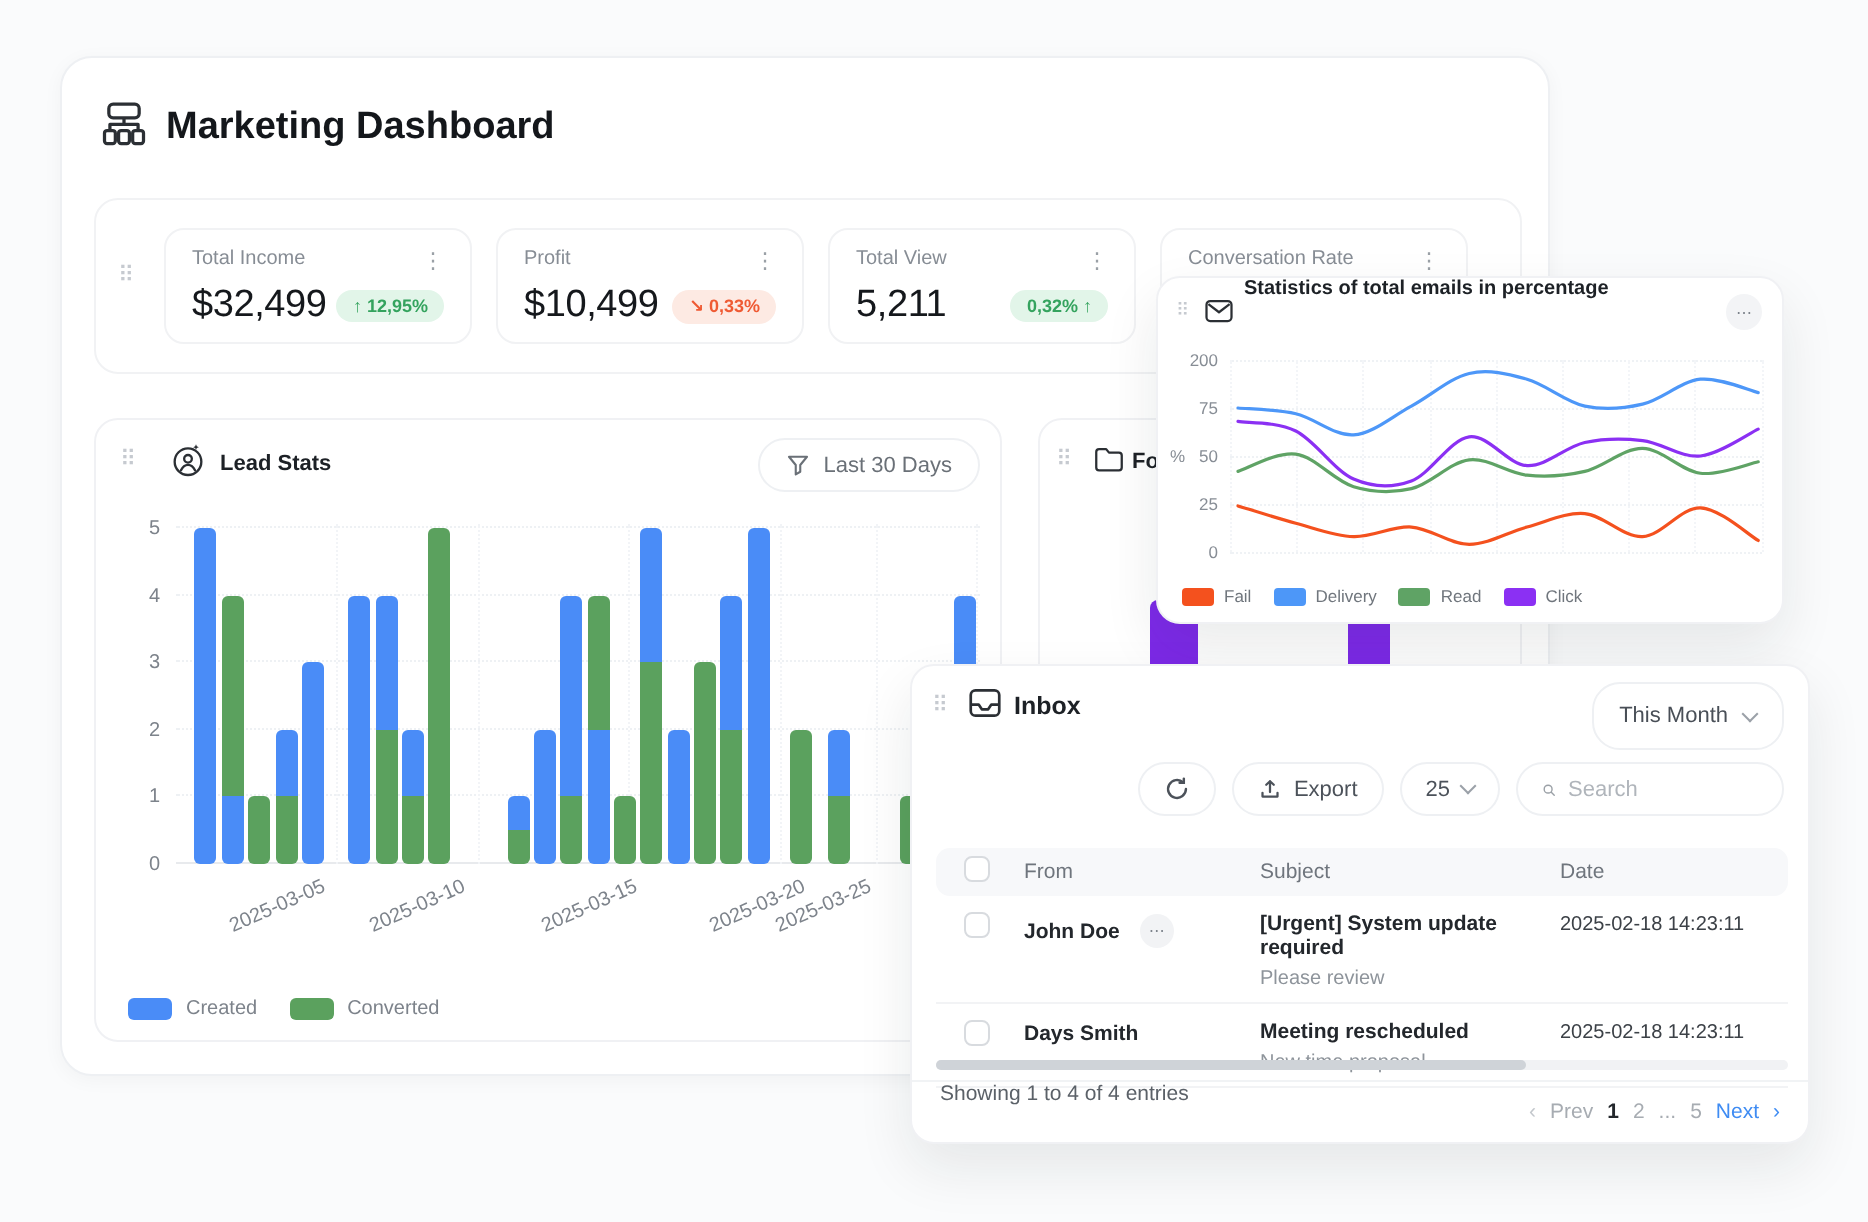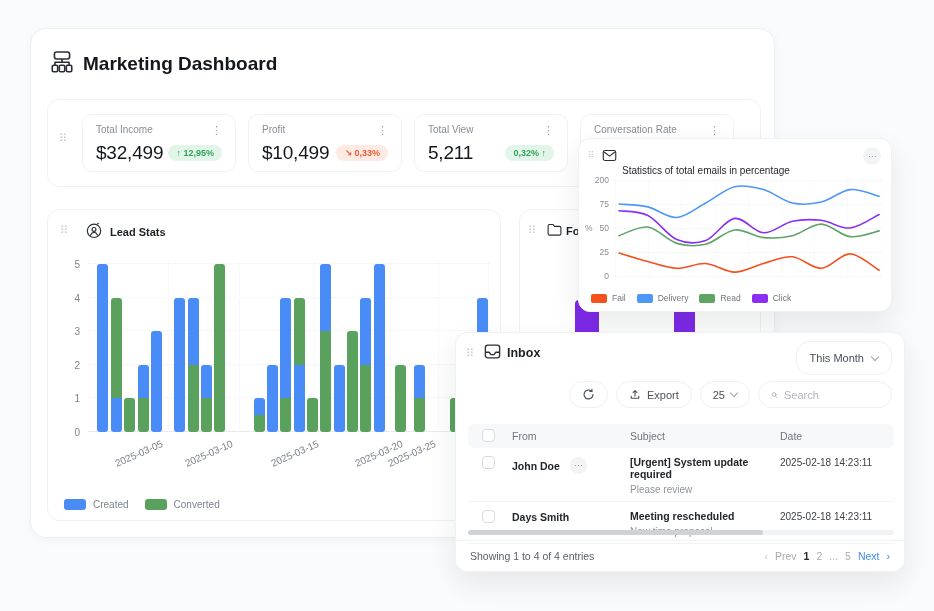--- a/index.html
+++ b/index.html
@@ -54,21 +54,21 @@
   .lg-swatch{width:22px;height:11px;border-radius:3px;display:inline-block}
   
   #folder-bars{position:absolute;inset:0;border-radius:12px;overflow:hidden}
   .purple-bar{position:absolute;top:90px;height:150px;border-radius:4px 4px 0 0}
   
   .float{position:absolute;background:#fff;border:1px solid #f0f1f4;border-radius:12px;
          box-shadow:0 12px 28px rgba(23,28,38,.09)}
   .email-panel{left:578px;top:138px;width:314px;height:174px;z-index:20}
   .email-panel .handle{position:absolute;left:9px;top:12px}
   .email-panel .panel-icon{position:absolute;left:23px;top:9px;width:15px;height:15px}
-  .email-panel .panel-title{position:absolute;left:43px;top:26px;font-size:10px;font-weight:400;color:#1d2126}
+  .email-panel .panel-title{position:absolute;left:43px;top:0;font-size:10px;font-weight:700;color:#1d2126}
   .more-btn{position:absolute;right:10px;top:8px;width:18px;height:18px;border-radius:50%;background:#f3f4f6;
             color:#7d838b;font-size:8px;display:flex;align-items:center;justify-content:center;cursor:pointer}
   #email-chart{position:absolute;inset:0}
   .ehgrid{position:absolute;left:36px;right:10px;height:0;border-top:1px dotted #eff2f5}
   .evgrid{position:absolute;top:41px;height:96px;width:0;border-left:1px dotted #f3f5f8}
   .etick{position:absolute;left:4px;width:26px;text-align:right;font-size:8.5px;color:#878d95}
   .epct{position:absolute;left:6px;top:84px;font-size:8.5px;color:#878d95}
   .email-svg{position:absolute;left:36px;top:36px;overflow:visible}
   #email-legend{position:absolute;left:12px;bottom:8px;display:flex;gap:11px;align-items:center}
   .elg-item{display:flex;align-items:center;gap:5px;font-size:8.5px;color:#70767d}
@@ -101,21 +101,21 @@
   .c-from{display:flex;align-items:center;gap:10px;padding-top:1px}
   .from-name{font-size:10.5px;font-weight:700;color:#23272c}
   .row-menu{width:17px;height:17px;border-radius:50%;background:#f2f3f5;color:#7d838b;font-size:8px;
             display:inline-flex;align-items:center;justify-content:center;cursor:pointer}
   .subj{font-size:10.5px;font-weight:700;color:#23272c}
   .preview{font-size:10px;color:#8e949b;margin-top:4px}
   .c-date{color:#3c4147;padding-top:1px}
   .scroll-track{position:absolute;left:12px;top:197px;width:426px;height:5px;border-radius:3px;background:#f1f2f4}
   .scroll-thumb{position:absolute;left:0;top:0;width:295px;height:5px;border-radius:3px;background:#cfd3d8;cursor:grab}
   .inbox-footer{position:absolute;left:0;right:0;top:207px;bottom:0;border-top:1px solid #f1f3f5;
-                display:flex;align-items:center;justify-content:space-between;padding:0 14px}
+                display:flex;justify-content:space-between;padding:0 14px}
   .summary{font-size:10.5px;color:#5b6168}
   #pagination{display:flex;align-items:center}
   .pg{font-size:10.5px;color:#a7acb2;margin-left:7px;cursor:pointer}
   .pg.active{color:#23272c;font-weight:700}
   .pg.link{color:#3f8cf3}
   .pg.chev{color:#c3c7cc}
   svg{display:block}
 </style>
 </head>
 <body>
@@ -174,20 +174,26 @@
 
   <div class="panel lead-panel">
     <span class="handle">⠿</span>
     <svg class="panel-icon" viewBox="0 0 24 24" fill="none" stroke="#2b2f34" stroke-width="1.4" stroke-linecap="round" stroke-linejoin="round">
       <circle cx="12" cy="13" r="8"></circle>
       <circle cx="12" cy="11.3" r="2.3"></circle>
       <path d="M7.8 18.2c1-2.2 2.6-3.3 4.2-3.3s3.2 1.1 4.2 3.3"></path>
       <path d="M16.8 2.6l.5 1.2 1.2.5-1.2.5-.5 1.2-.5-1.2-1.2-.5 1.2-.5z" fill="#2b2f34" stroke="none"></path>
     </svg>
     <span class="panel-title">Lead Stats</span>
+    <div class="filter-pill">
+      <svg width="12" height="13" viewBox="0 0 16 16" fill="none" stroke="#6a7077" stroke-width="1.4" stroke-linejoin="round">
+        <path d="M2 2.5h12L9.5 8v4.5l-3 1.8V8z"></path>
+      </svg>
+      <span>Last 30 Days</span>
+    </div>
     <div id="lead-plot">
         <div class="hgrid zero" style="bottom: 0px;"></div>
         <div class="ytick" style="bottom: -6px;">0</div>
         <div class="hgrid" style="bottom: 33.6px;"></div>
         <div class="ytick" style="bottom: 27.6px;">1</div>
         <div class="hgrid" style="bottom: 67.2px;"></div>
         <div class="ytick" style="bottom: 61.2px;">2</div>
         <div class="hgrid" style="bottom: 100.8px;"></div>
         <div class="ytick" style="bottom: 94.8px;">3</div>
         <div class="hgrid" style="bottom: 134.4px;"></div>

